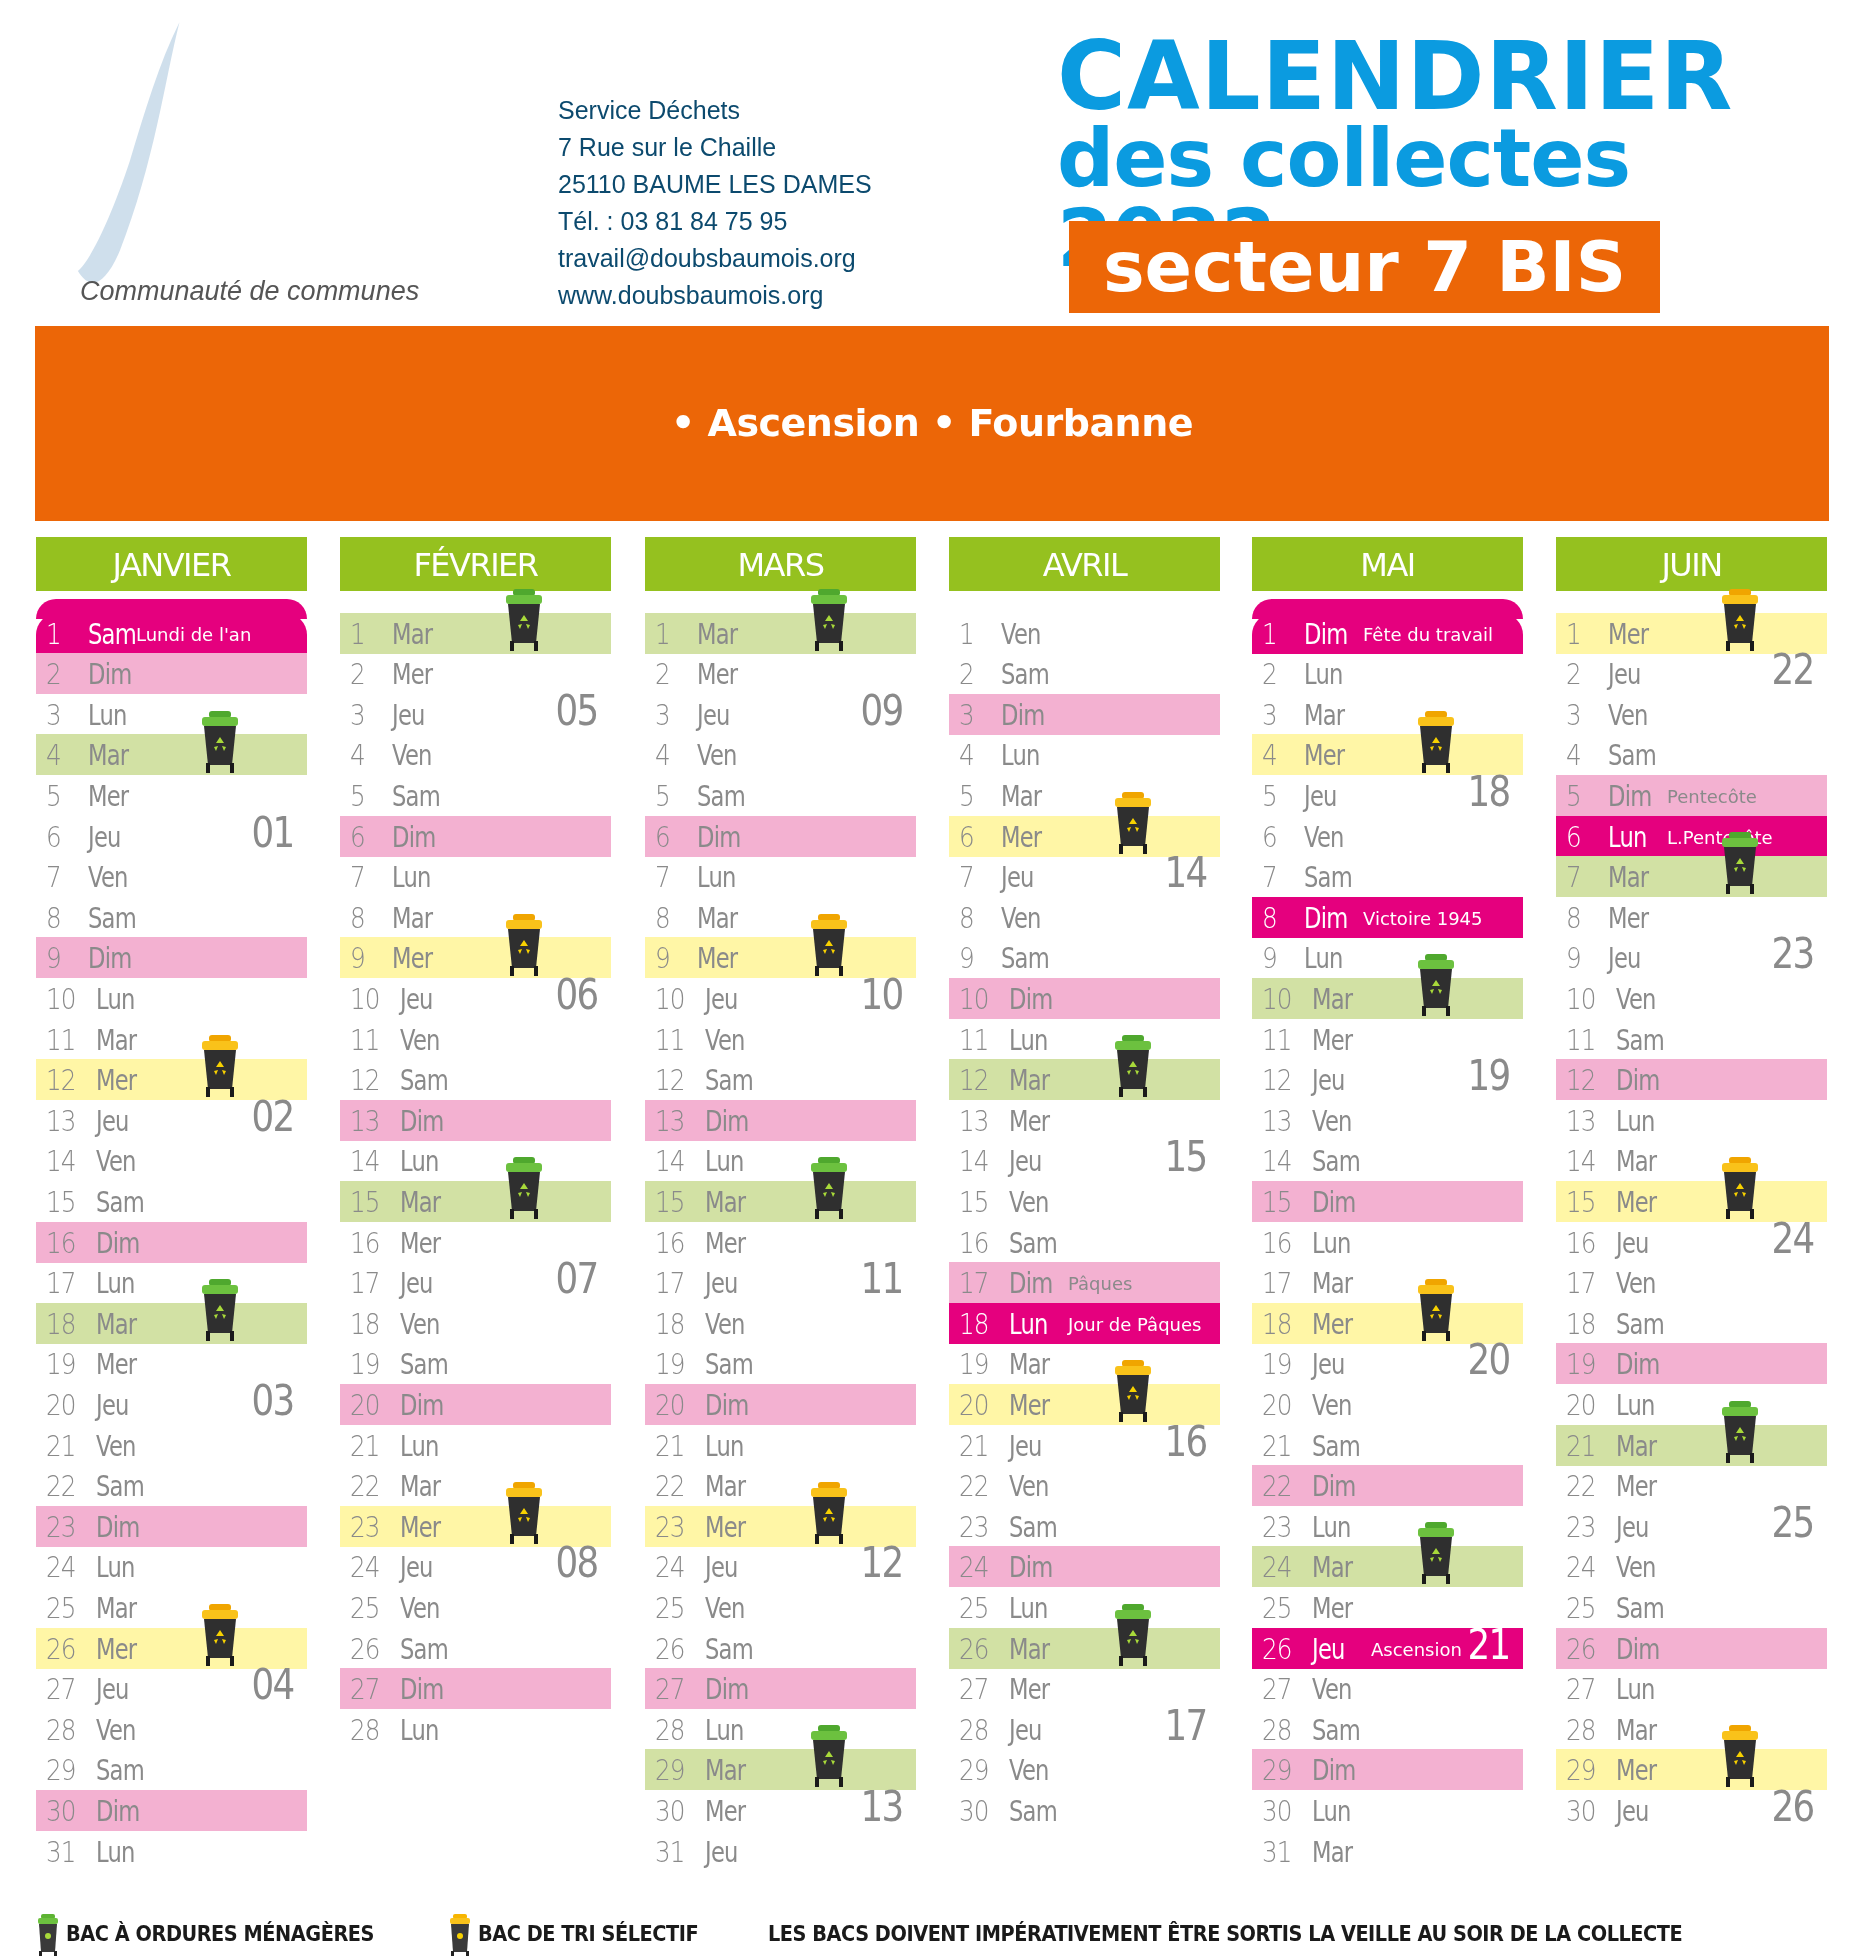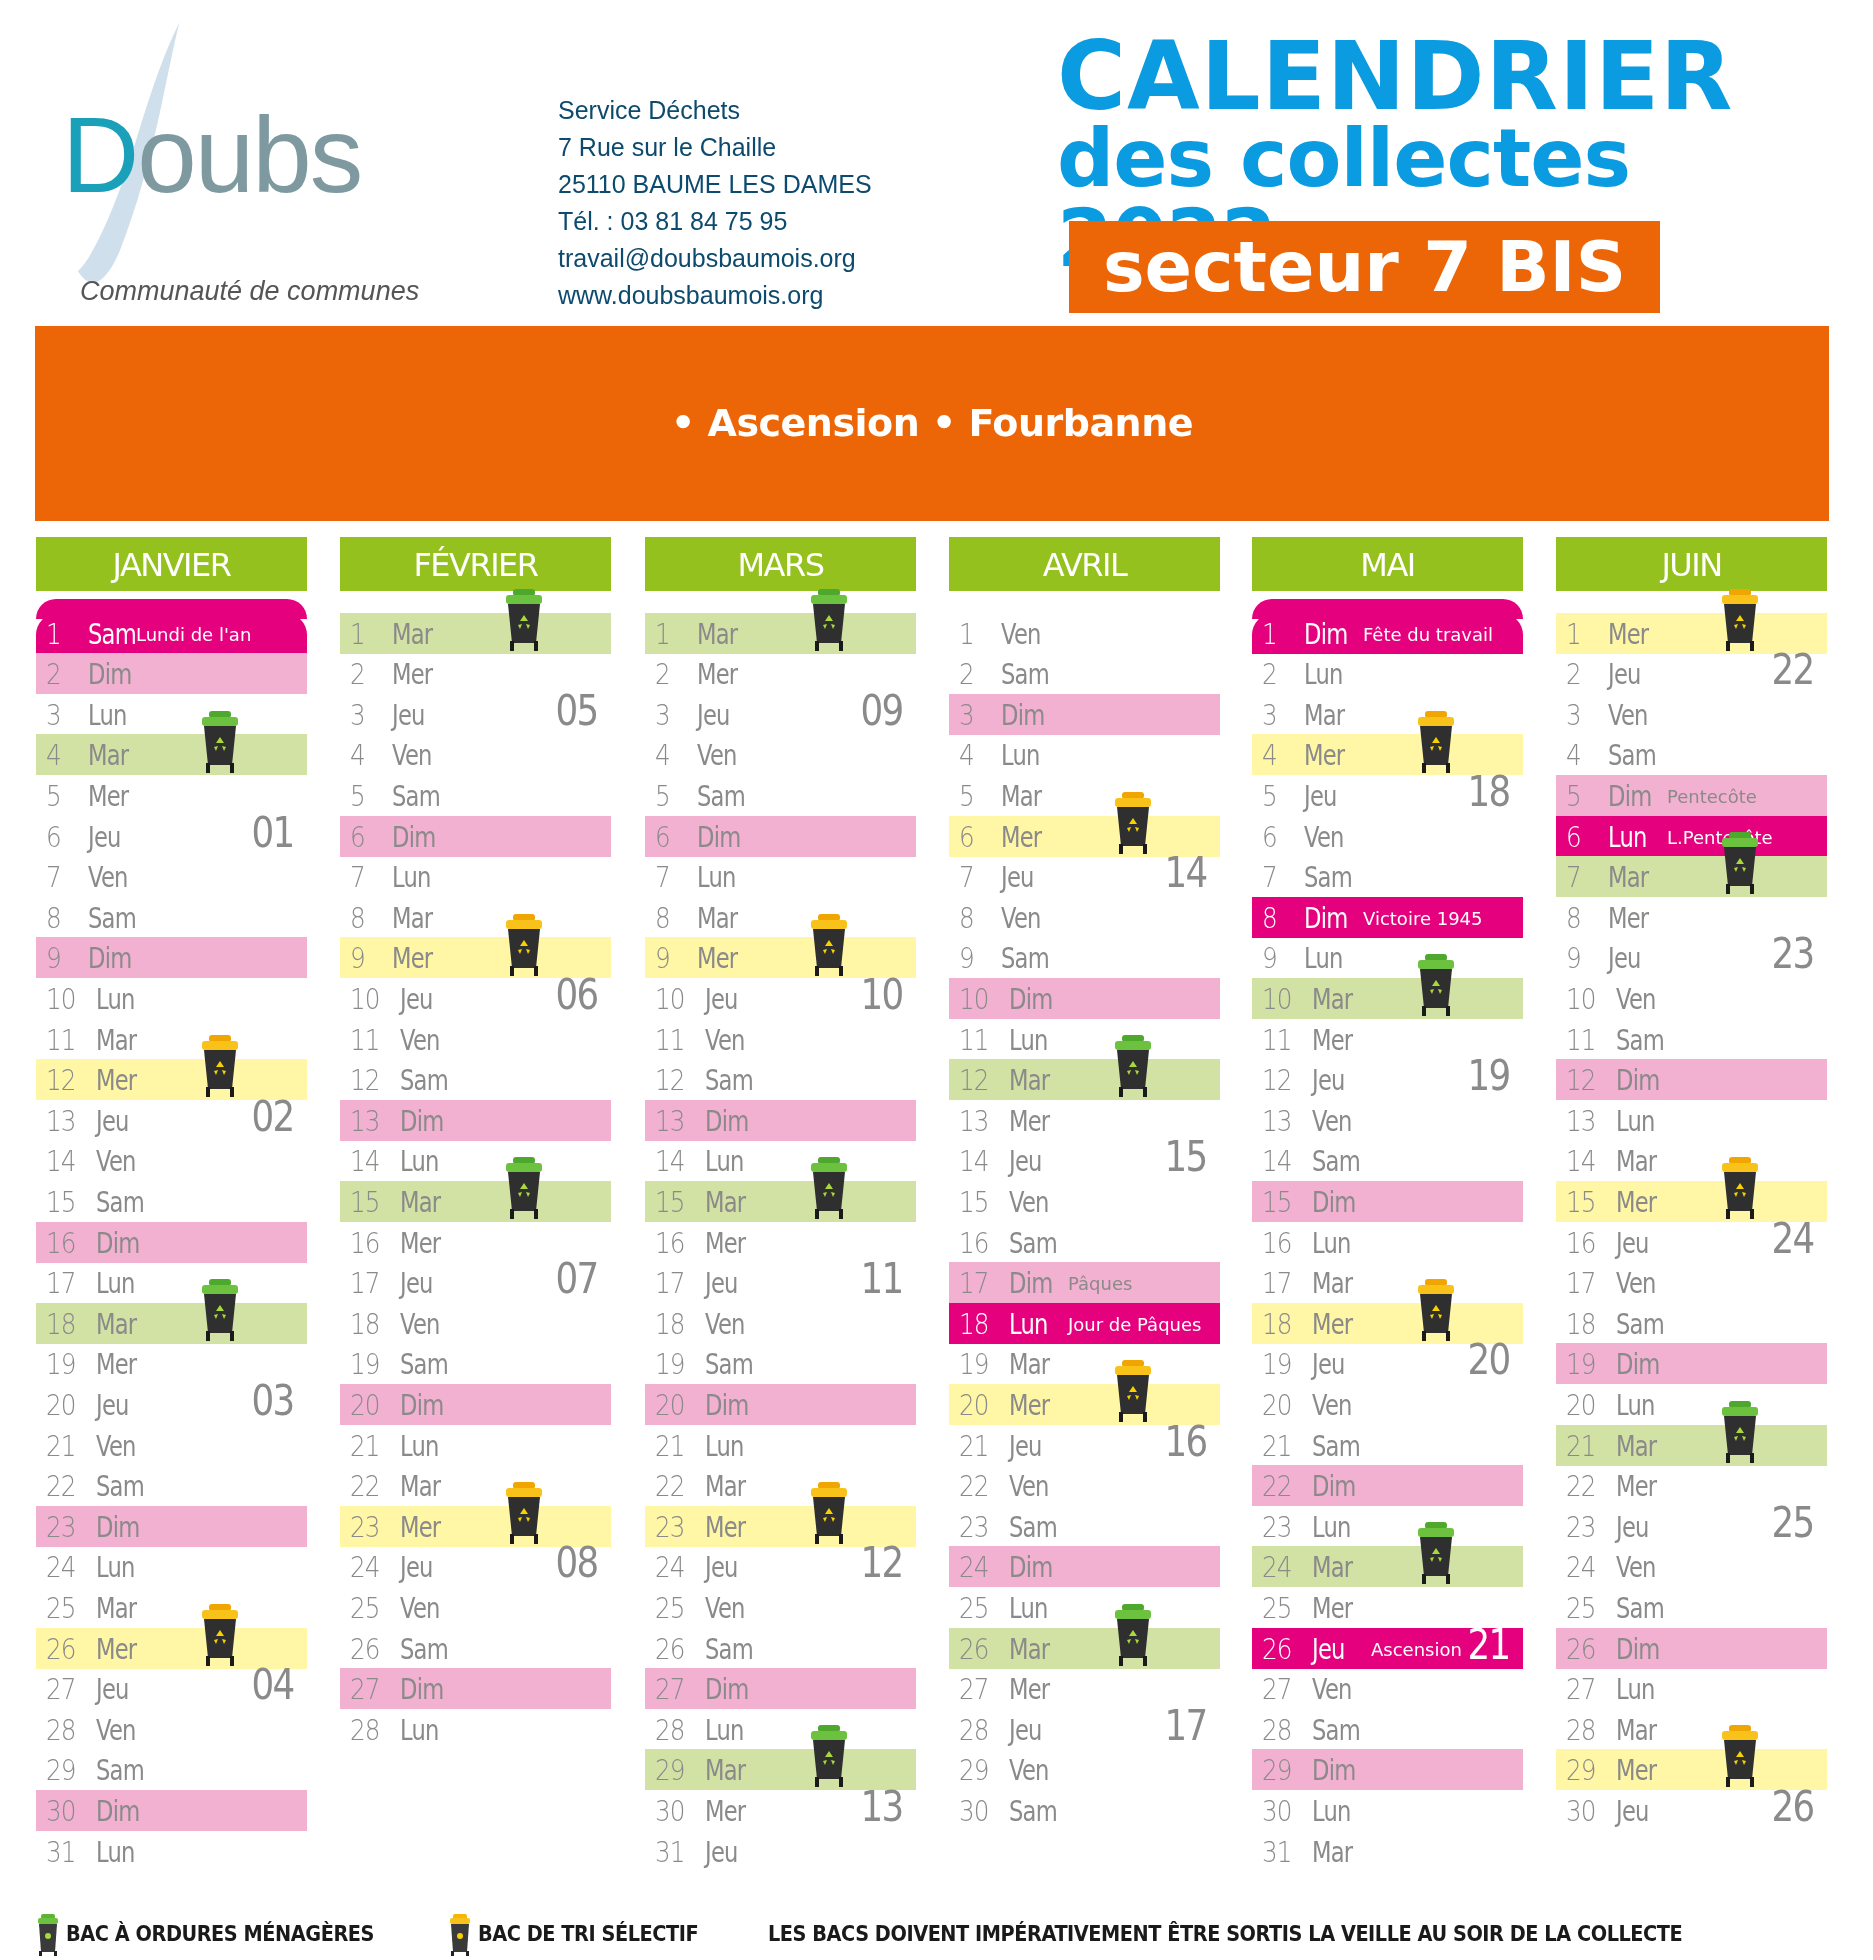--- a/index.html
+++ b/index.html
@@ -46,21 +46,20 @@
   .leg{position:absolute;top:0;white-space:nowrap;line-height:44px;letter-spacing:-0.5px;transform:scaleX(0.92);transform-origin:left;}
   .legbin{position:absolute;top:2px;width:24px;height:42px;}
 </style>
 </head>
 <body>
 
 <div id="logo" class="abs">
   <svg id="logo-stroke" viewBox="0 0 420 290">
     <path d="M120 0 C 105 60, 95 140, 60 230 C 45 265, 30 270, 18 250 C 30 240, 50 200, 70 140 C 85 90, 100 40, 120 0 Z" fill="#a8c4dc" opacity="0.55"></path>
   </svg>
-  <div id="logo-doubs" class="logo-d"><span class="first">D</span><span>oubs</span></div>
   <div id="logo-sub">Communauté de communes</div>
 </div>
 
 <div id="contact" class="abs">
   <div>Service Déchets</div>
   <div>7 Rue sur le Chaille</div>
   <div>25110 BAUME LES DAMES</div>
   <div>Tél. : 03 81 84 75 95</div>
   <div>travail@doubsbaumois.org</div>
   <div>www.doubsbaumois.org</div>

